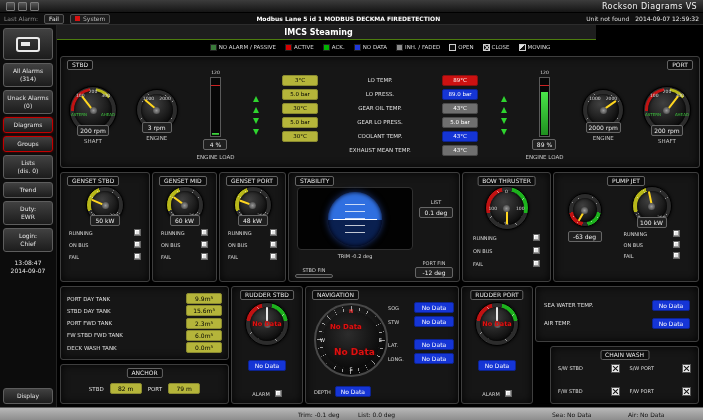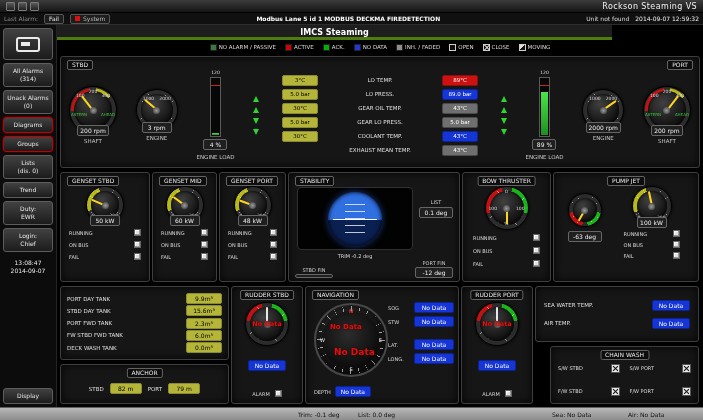--- a/index.html
+++ b/index.html
@@ -27,21 +27,21 @@
   .sbtn .l2 { display:block; }
   .sbtn .l2:empty { display:none; }
   .sbtn.alert { border-color:#c40000; box-shadow:0 0 2px #7a0000; }
   .sbtn.home { height:32px; display:flex; align-items:center; justify-content:center; flex-shrink:0; }
   .home-ico { width:24px; height:15px; border:2px solid #eaeaea; border-radius:3px; position:relative; }
   .home-ico::after { content:""; position:absolute; left:3px; top:3px; width:9px; height:4px; background:#eaeaea; }
   .sbtn.plain { background:none; border-color:transparent; }
   .sbtn.display { margin-top:auto; }
 
   
-  .titlebar { position:absolute; left:57px; top:25px; width:555px; height:15px; background:#1e1e1e; border-bottom:3px solid #4d7c0f; text-align:center; font-size:8px; font-weight:bold; color:#fff; line-height:15px; }
+  .titlebar { position:absolute; left:41px; top:25px; width:555px; height:15px; background:#1e1e1e; border-bottom:1px solid #4d7c0f; text-align:center; font-size:8px; font-weight:bold; color:#fff; line-height:15px; }
   .legend { position:absolute; left:57px; top:40px; width:646px; height:14px; display:flex; align-items:center; justify-content:center; gap:9px; }
   .lg-item { display:flex; align-items:center; gap:2px; font-size:5.5px; color:#ddd; }
   .sw { width:7px; height:7px; border:1px solid #222; flex-shrink:0; }
   .sw.noalarm { background:#3a7a3a; }
   .sw.active { background:#d40000; }
   .sw.ack { background:#00b200; }
   .sw.nodata { background:#2038d8; }
   .sw.inh { background:#8e8e8e; }
   .sw.open { background:#0f0f0f; border:1px solid #cfcfcf; }
   .sw.close { background:#0f0f0f; border:1px solid #cfcfcf; position:relative; }
@@ -155,21 +155,21 @@
   .bottombar span { position:absolute; top:3px; }
   .bb-trim{left:298px} .bb-list{left:358px} .bb-sea{left:552px} .bb-air{left:628px}
 </style>
 </head>
 <body>
 
 <div class="topbar">
   <span class="tb-ico"></span>
   <span class="tb-ico"></span>
   <span class="tb-ico"></span>
-  <span class="tb-title">Rockson Steaming VS</span>
+  <span class="tb-title">Rockson Diagrams VS</span>
 </div>
 
 <div class="statusbar">
   <span class="sb-label">Last Alarm:</span>
   <span class="sb-box">Fail</span>
   <span class="sb-sys">
     <span class="sb-dot"></span>
     <span>System</span>
   </span>
   <span class="sb-msg">Modbus Lane 5 id 1 MODBUS DECKMA FIREDETECTION</span>

